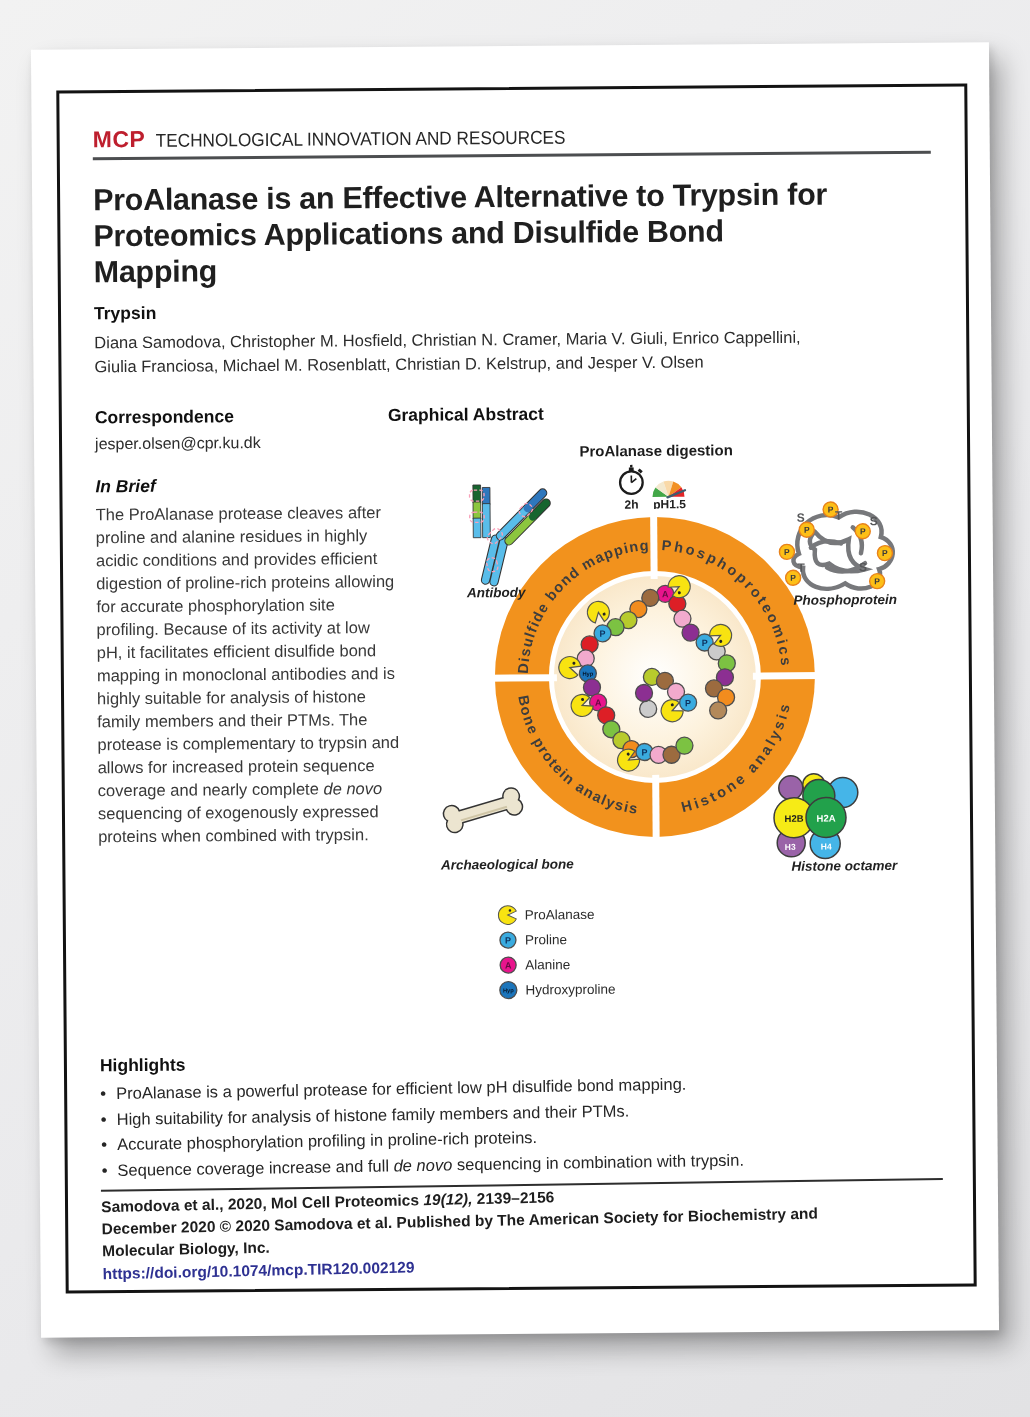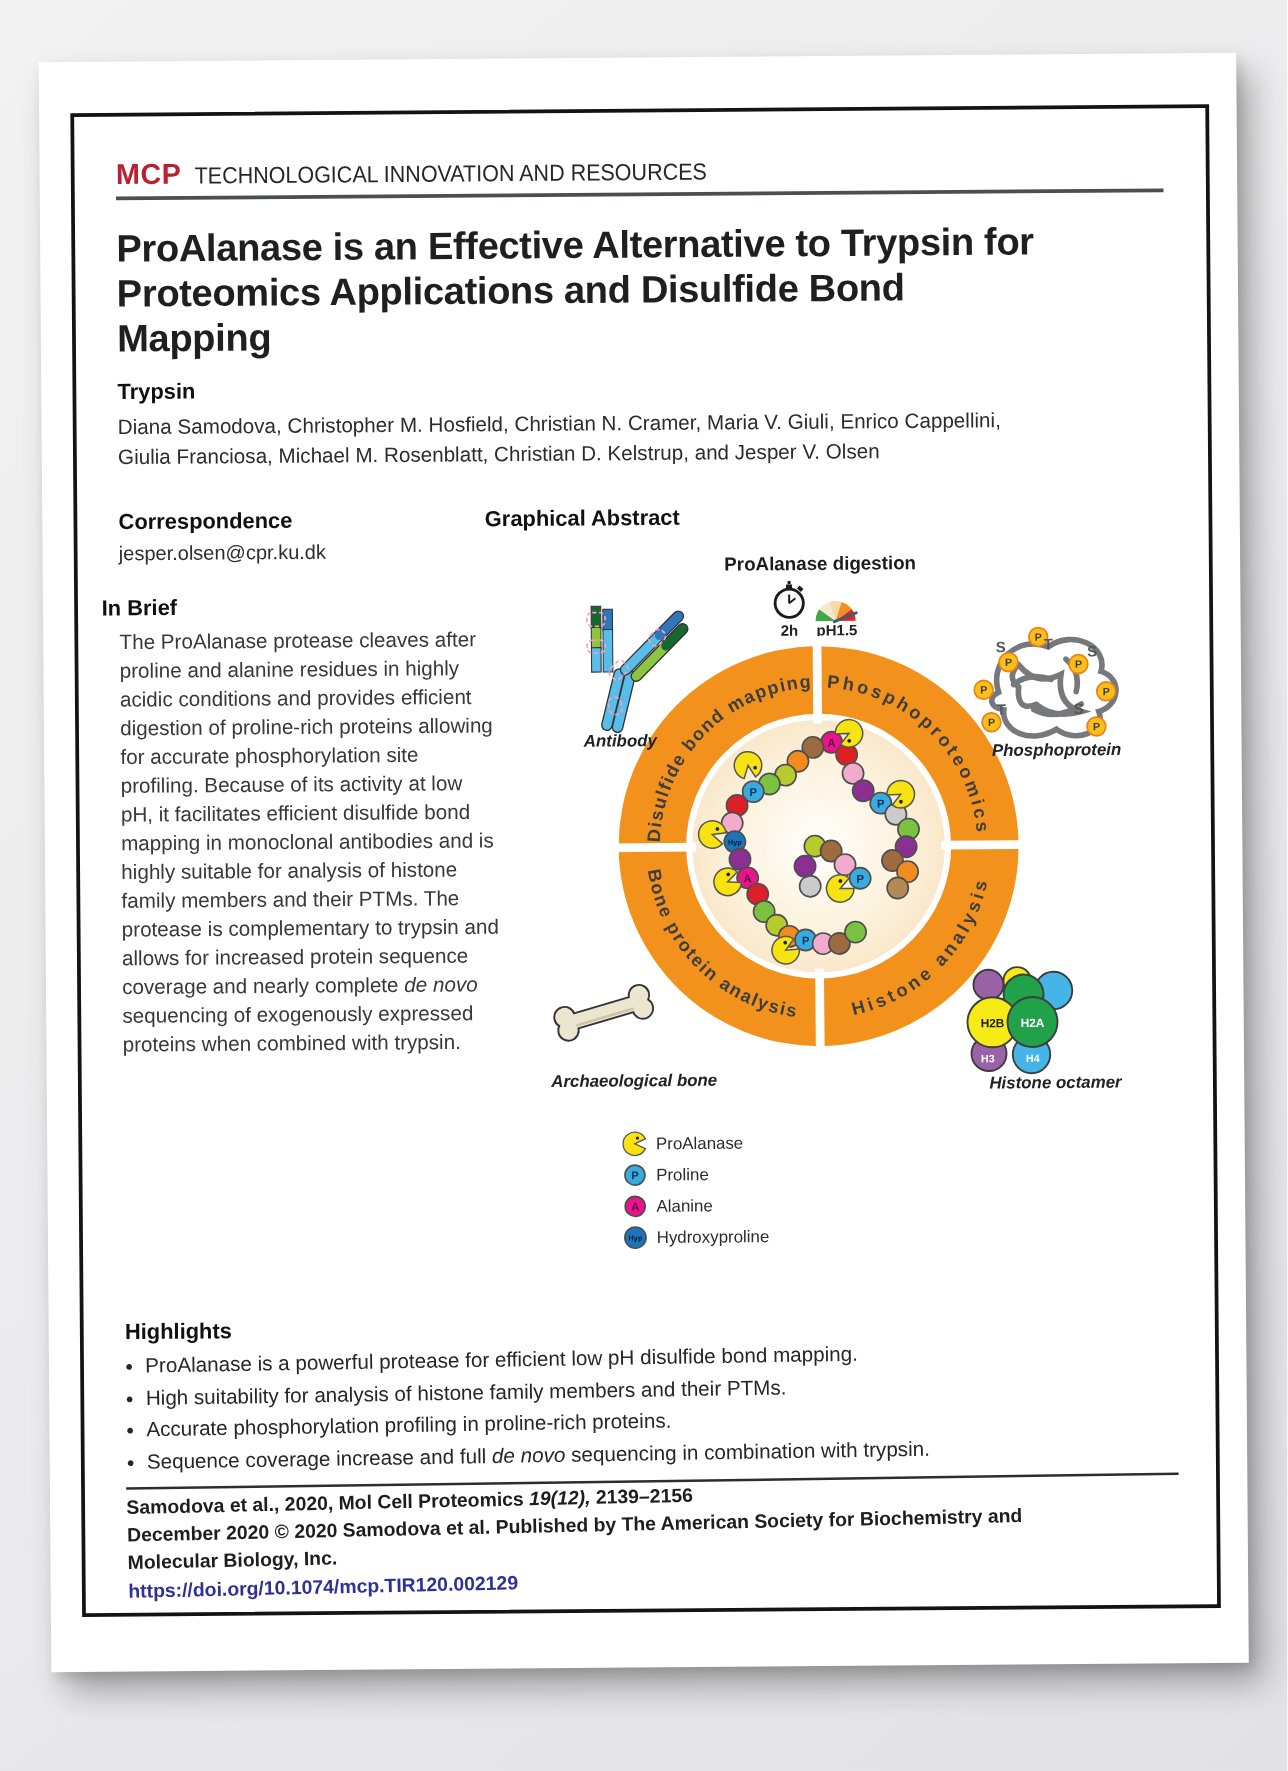--- a/index.html
+++ b/index.html
@@ -16,21 +16,21 @@
   .section{font-size:18.5px;color:#272727;transform:scaleX(.93);transform-origin:left bottom;white-space:nowrap;}
   .rule1{left:33px;top:64px;width:838px;height:3px;background:#4c4e50;}
   .title{left:33px;top:88px;width:862px;font-size:30.5px;font-weight:bold;color:#1f1f1f;
     line-height:36px;letter-spacing:-.3px;}
   .h-sec{font-size:17.5px;font-weight:bold;color:#101010;}
   .authors-h{left:33px;top:210px;}
   .authors{left:33px;top:237px;width:820px;font-size:16.5px;color:#2c2c2c;line-height:24px;}
   .corr-h{left:33px;top:314px;}
   .email{left:33px;top:342px;font-size:16px;color:#2c2c2c;}
   .ga-h{left:326px;top:314px;}
-  .brief-h{left:19px;top:383px;}
+  .brief-h{left:33px;top:383px;font-style:italic;}
   .brief{left:33px;top:410px;width:302px;font-size:16.5px;line-height:23px;color:#383838;}
   .ga-svg{left:366px;top:348px;width:514px;height:578px;}
   .hl-h{left:33px;top:962px;}
   .hl-list{left:33px;top:988px;width:846px;transform:rotate(-0.5deg);transform-origin:left top;
     font-size:16.5px;color:#262626;}
   .hl-row{display:flex;gap:10px;line-height:25.5px;}
   .bullet{font-size:17px;}
   .rule2{left:33px;top:1094px;width:842px;height:2px;background:#2d2d2d;transform:rotate(-0.35deg);}
   .footer{left:33px;top:1103px;width:800px;transform:rotate(-0.8deg);transform-origin:left top;
     font-size:15.5px;font-weight:bold;color:#1d1d1d;line-height:22px;}

